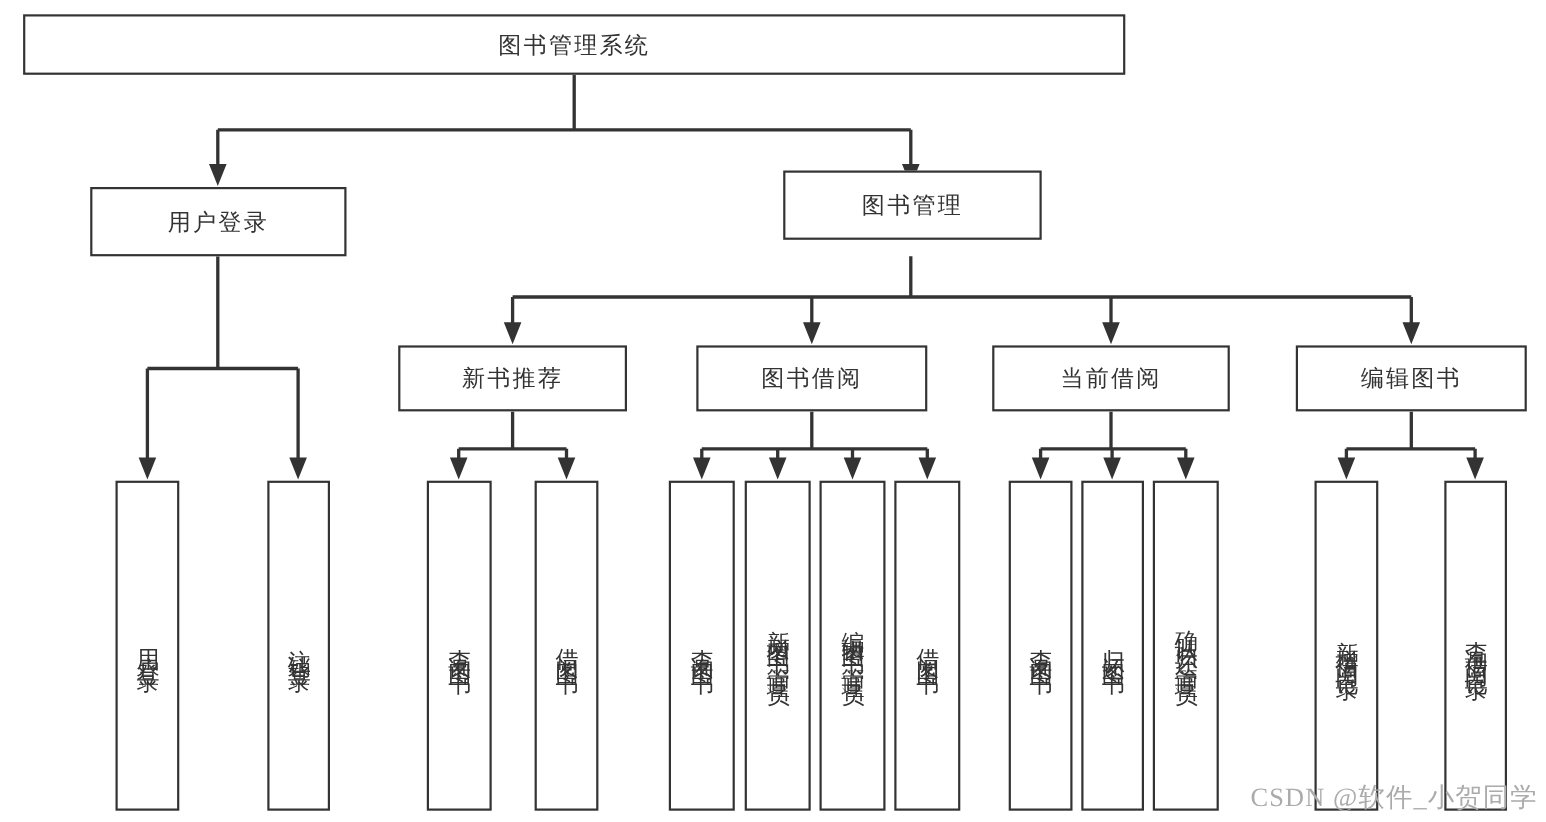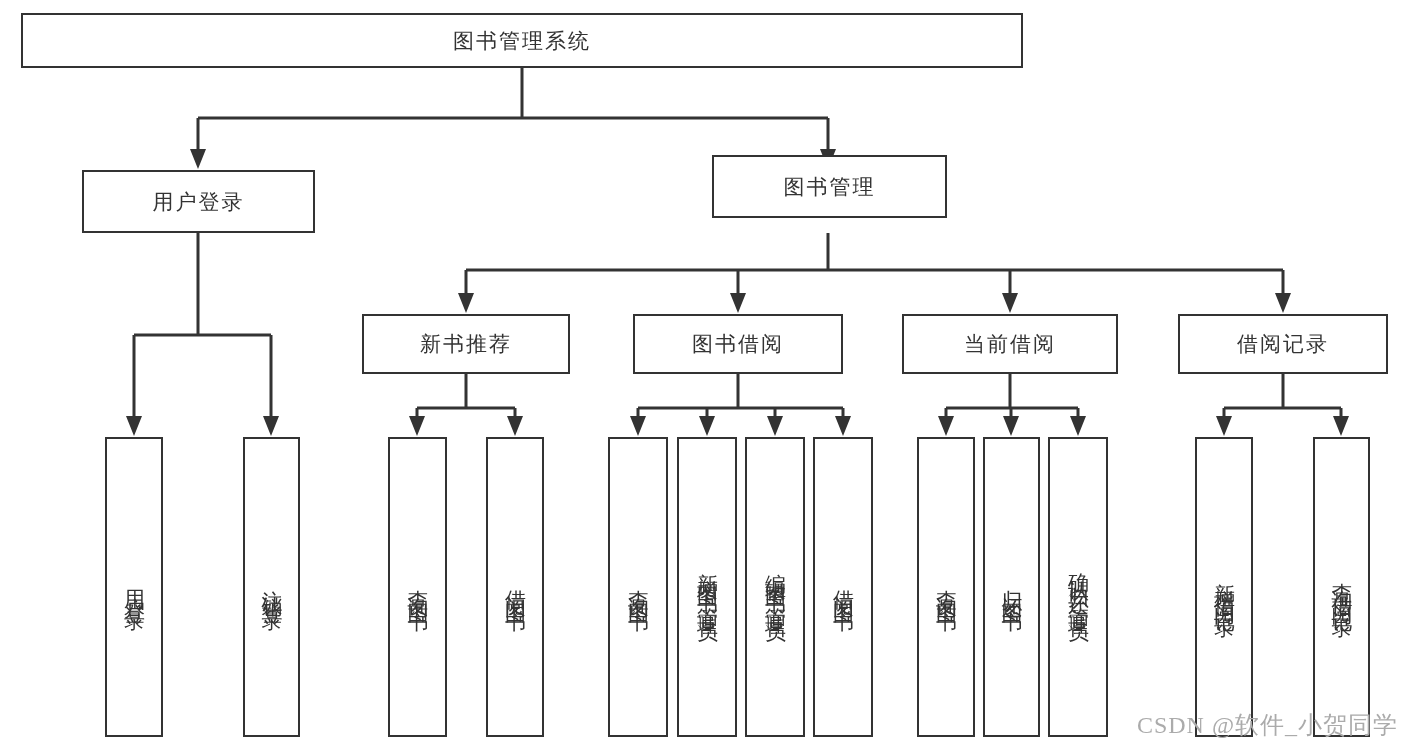--- a/index.html
+++ b/index.html
@@ -91,21 +91,21 @@
   <div class="node hbox" style="left:362px;top:314px;width:208px;height:60px;">
     <span>新书推荐</span>
   </div>
   <div class="node hbox" style="left:633px;top:314px;width:210px;height:60px;">
     <span>图书借阅</span>
   </div>
   <div class="node hbox" style="left:902px;top:314px;width:216px;height:60px;">
     <span>当前借阅</span>
   </div>
   <div class="node hbox" style="left:1178px;top:314px;width:210px;height:60px;">
-    <span>借阅记录</span>
+    <span>编辑图书</span>
   </div>
 
   <div class="node vbox" style="left:105px;top:437px;width:58px;height:300px;">
     <span>用户登录</span>
   </div>
   <div class="node vbox" style="left:243px;top:437px;width:57px;height:300px;">
     <span>注销登录</span>
   </div>
 
   <div class="node vbox" style="left:388px;top:437px;width:59px;height:300px;">

